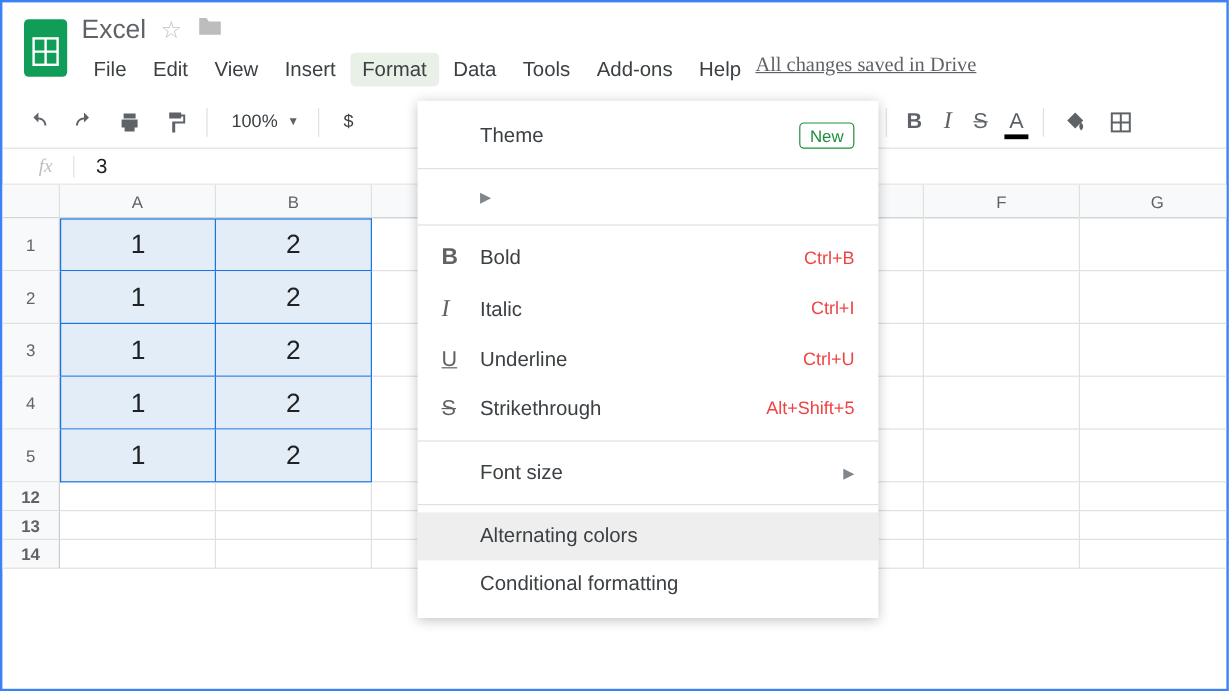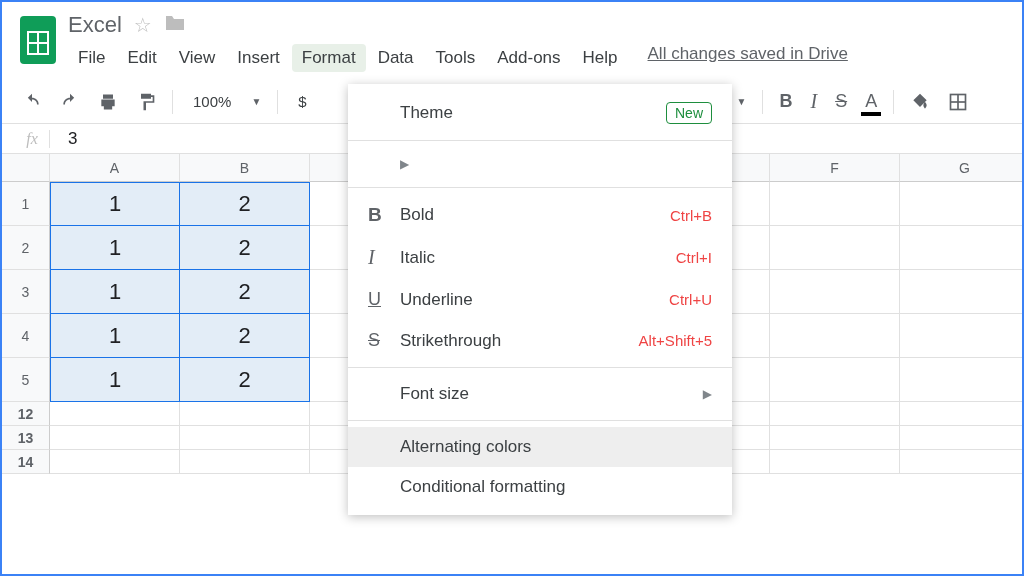--- a/index.html
+++ b/index.html
@@ -6,35 +6,35 @@
 body { font-family: Arial, sans-serif; background: #fff; width: 1024px; height: 576px; overflow: hidden; border: 2px solid #3b82f6; }
 .header { display: flex; align-items: flex-start; padding: 8px 8px 0 8px; }
 .logo { width: 40px; height: 52px; margin: 4px 10px 0 8px; }
 .title-area { flex: 1; }
 .title-row { display: flex; align-items: center; gap: 12px; padding: 2px 0 4px; }
 .doc-title { font-size: 22px; color: #5f6368; font-weight: 400; }
 .star-icon, .folder-icon { color: #c0c0c0; font-size: 20px; }
 .menubar { display: flex; gap: 2px; font-size: 17px; color: #3c4043; padding: 2px 0 8px; }
 .menu-item { padding: 4px 10px; cursor: pointer; border-radius: 4px; }
 .menu-item.open { background: #e8f0e8; }
-.saved-status { margin-left: 18px; color: #5f6368; text-decoration: underline; }
+.saved-status { color: #5f6368; text-decoration: underline; font-family: Liberation Serif, serif; }
 .toolbar { display: flex; align-items: center; padding: 6px 14px; border-bottom: 1px solid #e0e0e0; gap: 6px; }
-.tool { padding: 4px 6px; color: #5f6368; display: flex; align-items: center; cursor: pointer; gap: 12px; }
+.tool { padding: 4px 6px; color: #5f6368; display: flex; align-items: center; cursor: pointer; }
 .tool svg { width: 20px; height: 20px; }
 .sep { width: 1px; height: 24px; background: #e0e0e0; margin: 0 4px; }
 .zoom { font-size: 15px; color: #3c4043; padding: 0 4px; }
 .caret { font-size: 10px; color: #5f6368; margin-left: 4px; }
 .fsize { font-size: 17px; padding: 0 16px; }
 .fmt-b { font-weight: bold; font-size: 18px; }
 .fmt-i { font-style: italic; font-family: serif; font-size: 20px; }
 .fmt-s { text-decoration: line-through; font-size: 18px; }
 .text-color { position: relative; }
 .text-color .uline { position: absolute; bottom: 0; left: 2px; right: 2px; height: 4px; background: #000; }
 .fx-bar { display: flex; align-items: center; border-bottom: 1px solid #e0e0e0; height: 30px; }
-.fx-label { width: 48px; text-align: center; font-style: italic; font-family: serif; color: #bdbdbd; font-size: 16px; border-right: 1px solid #e0e0e0; padding-left: 13px; }
+.fx-label { width: 60px; text-align: center; font-style: italic; font-family: serif; color: #bdbdbd; font-size: 16px; border-right: 1px solid #e0e0e0; padding-left: 13px; }
 .fx-val { padding: 0 18px; font-size: 17px; color: #202124; }
 .grid-area { display: flex; }
 .corner { width: 48px; height: 28px; background: #f8f9fa; border-right: 1px solid #e0e0e0; border-bottom: 1px solid #ccc; }
 .col-headers { display: flex; }
 .col-h { width: 130px; height: 28px; background: #f8f9fa; border-right: 1px solid #e0e0e0; border-bottom: 1px solid #ccc; display: flex; align-items: center; justify-content: center; font-size: 14px; color: #5f6368; }
 .col-h.wide { width: 165px; }
 .row-labels { display: flex; flex-direction: column; }
 .row-h { width: 48px; height: 44px; background: #f8f9fa; border-right: 1px solid #ccc; border-bottom: 1px solid #e0e0e0; display: flex; align-items: center; justify-content: center; font-size: 14px; color: #5f6368; }
 .row-h.short { height: 24px; font-weight: bold; }
 .cells { position: relative; }

